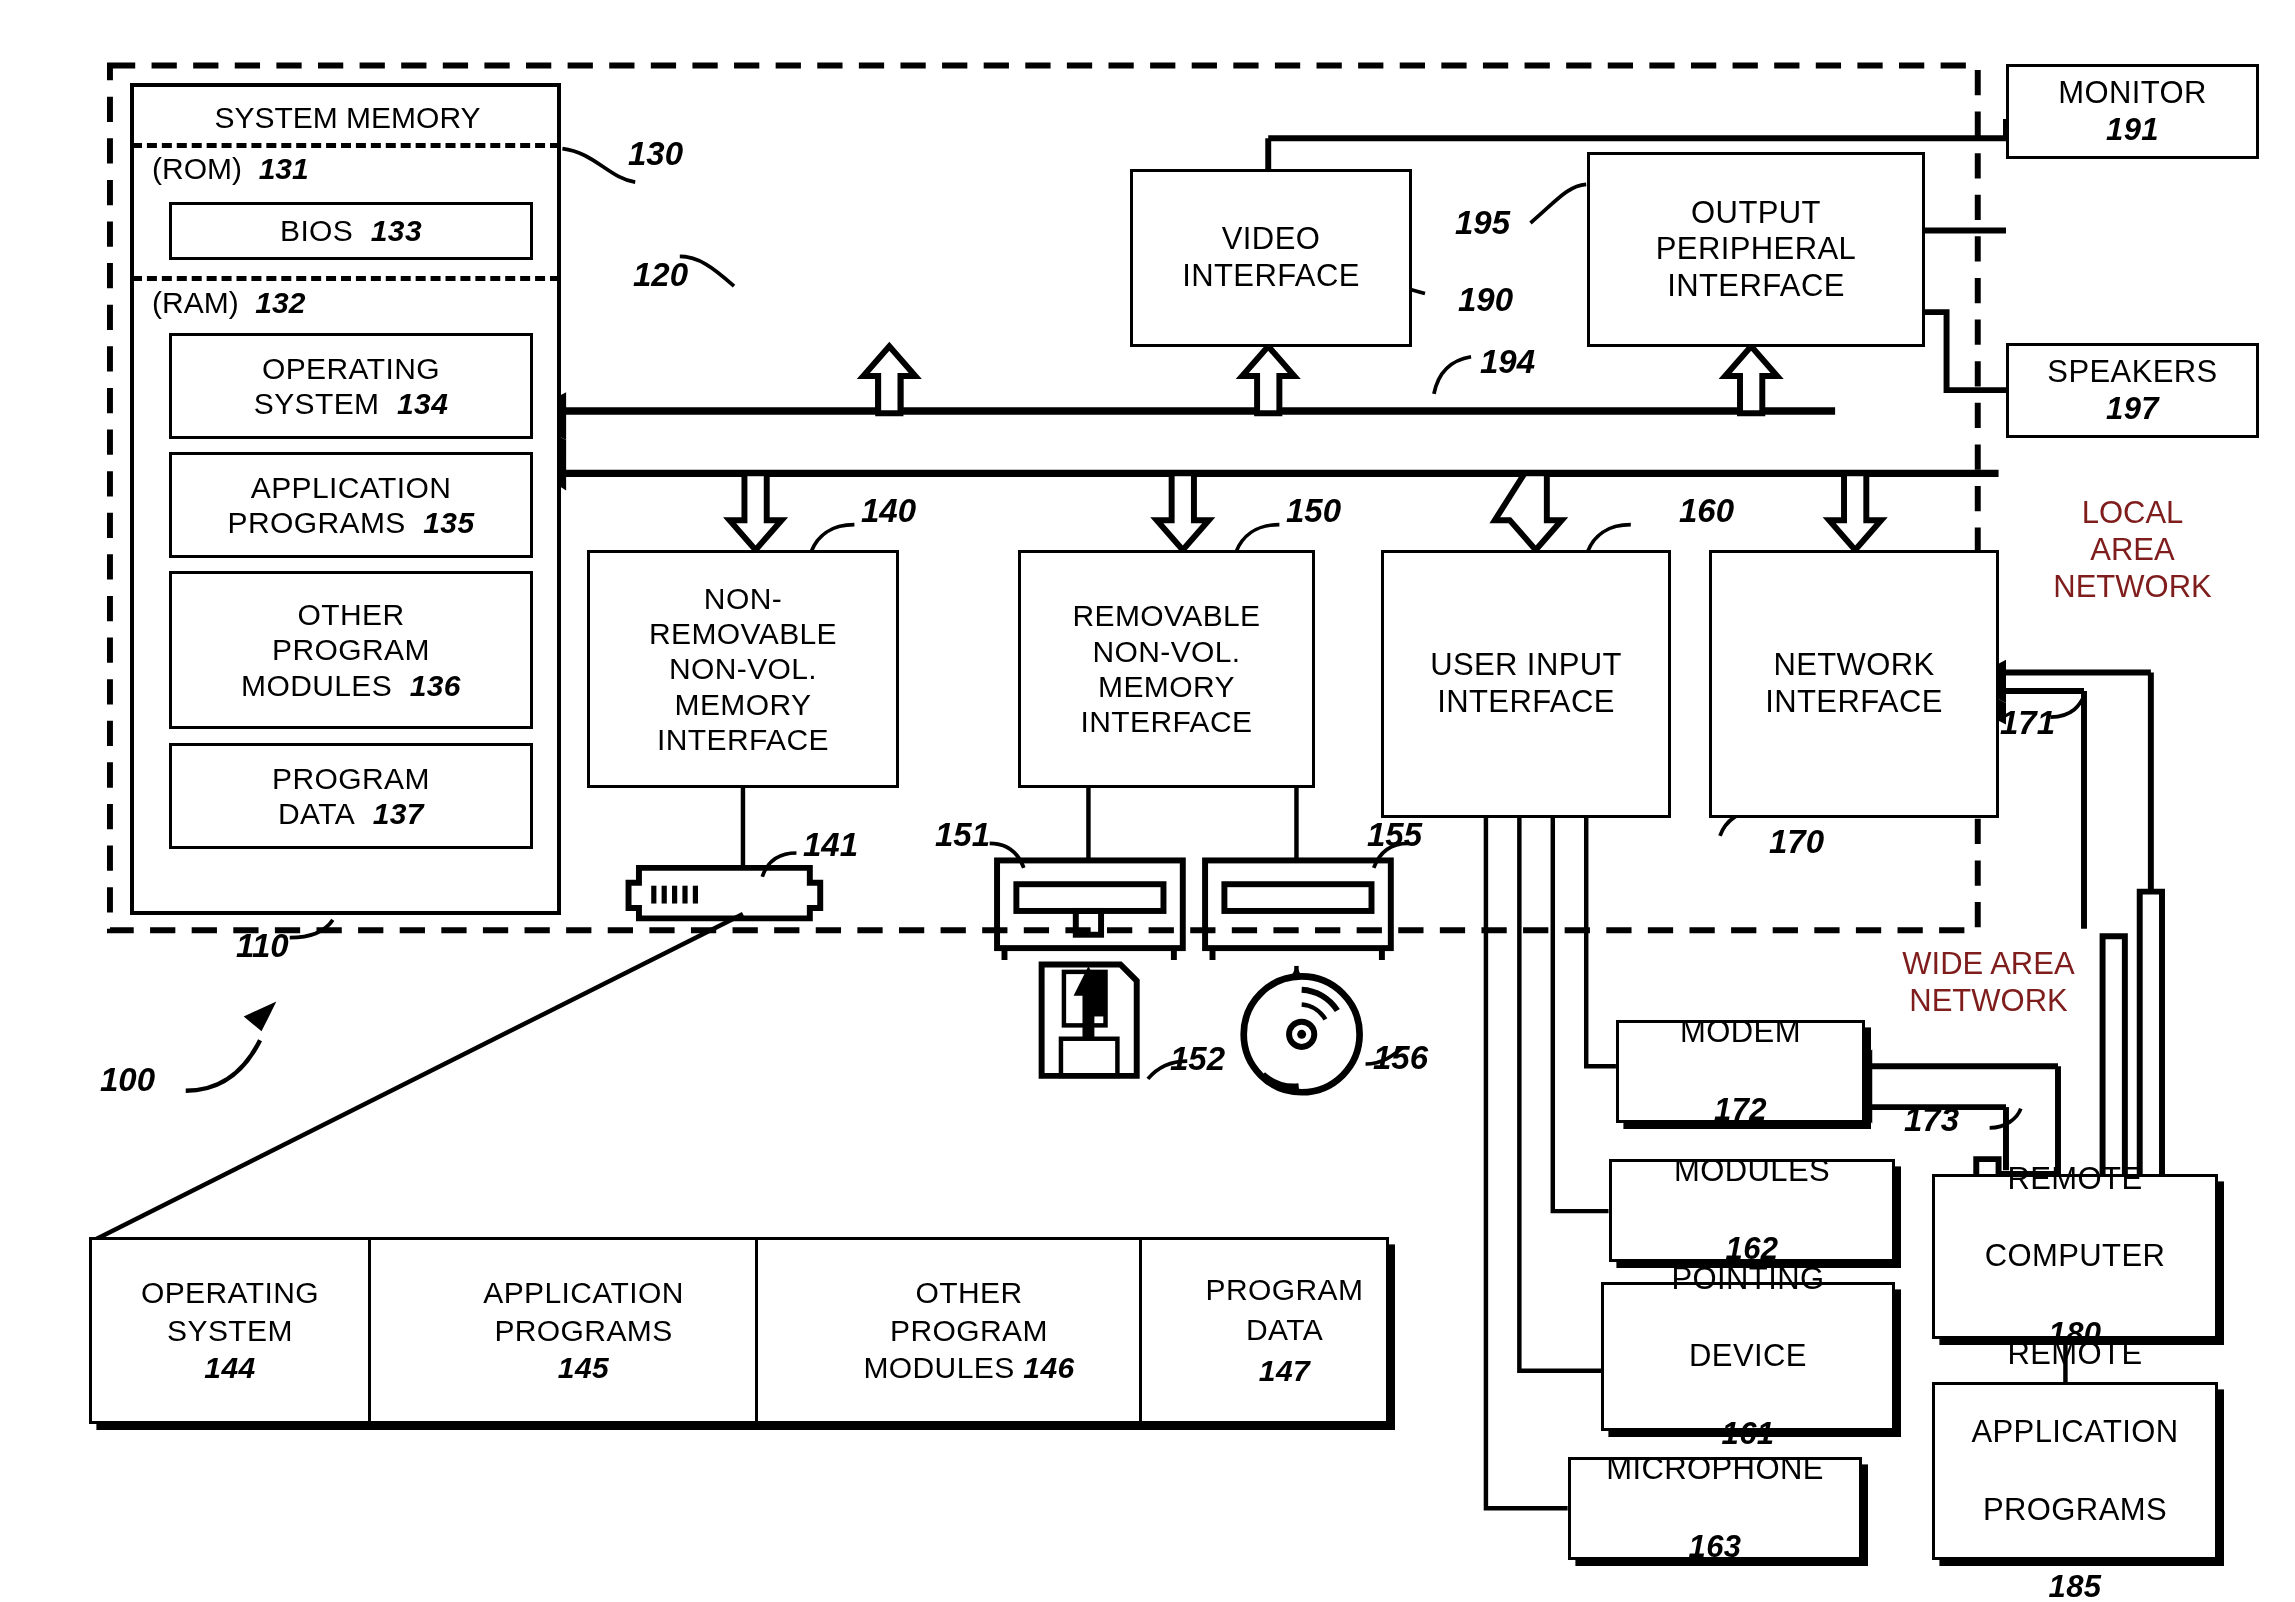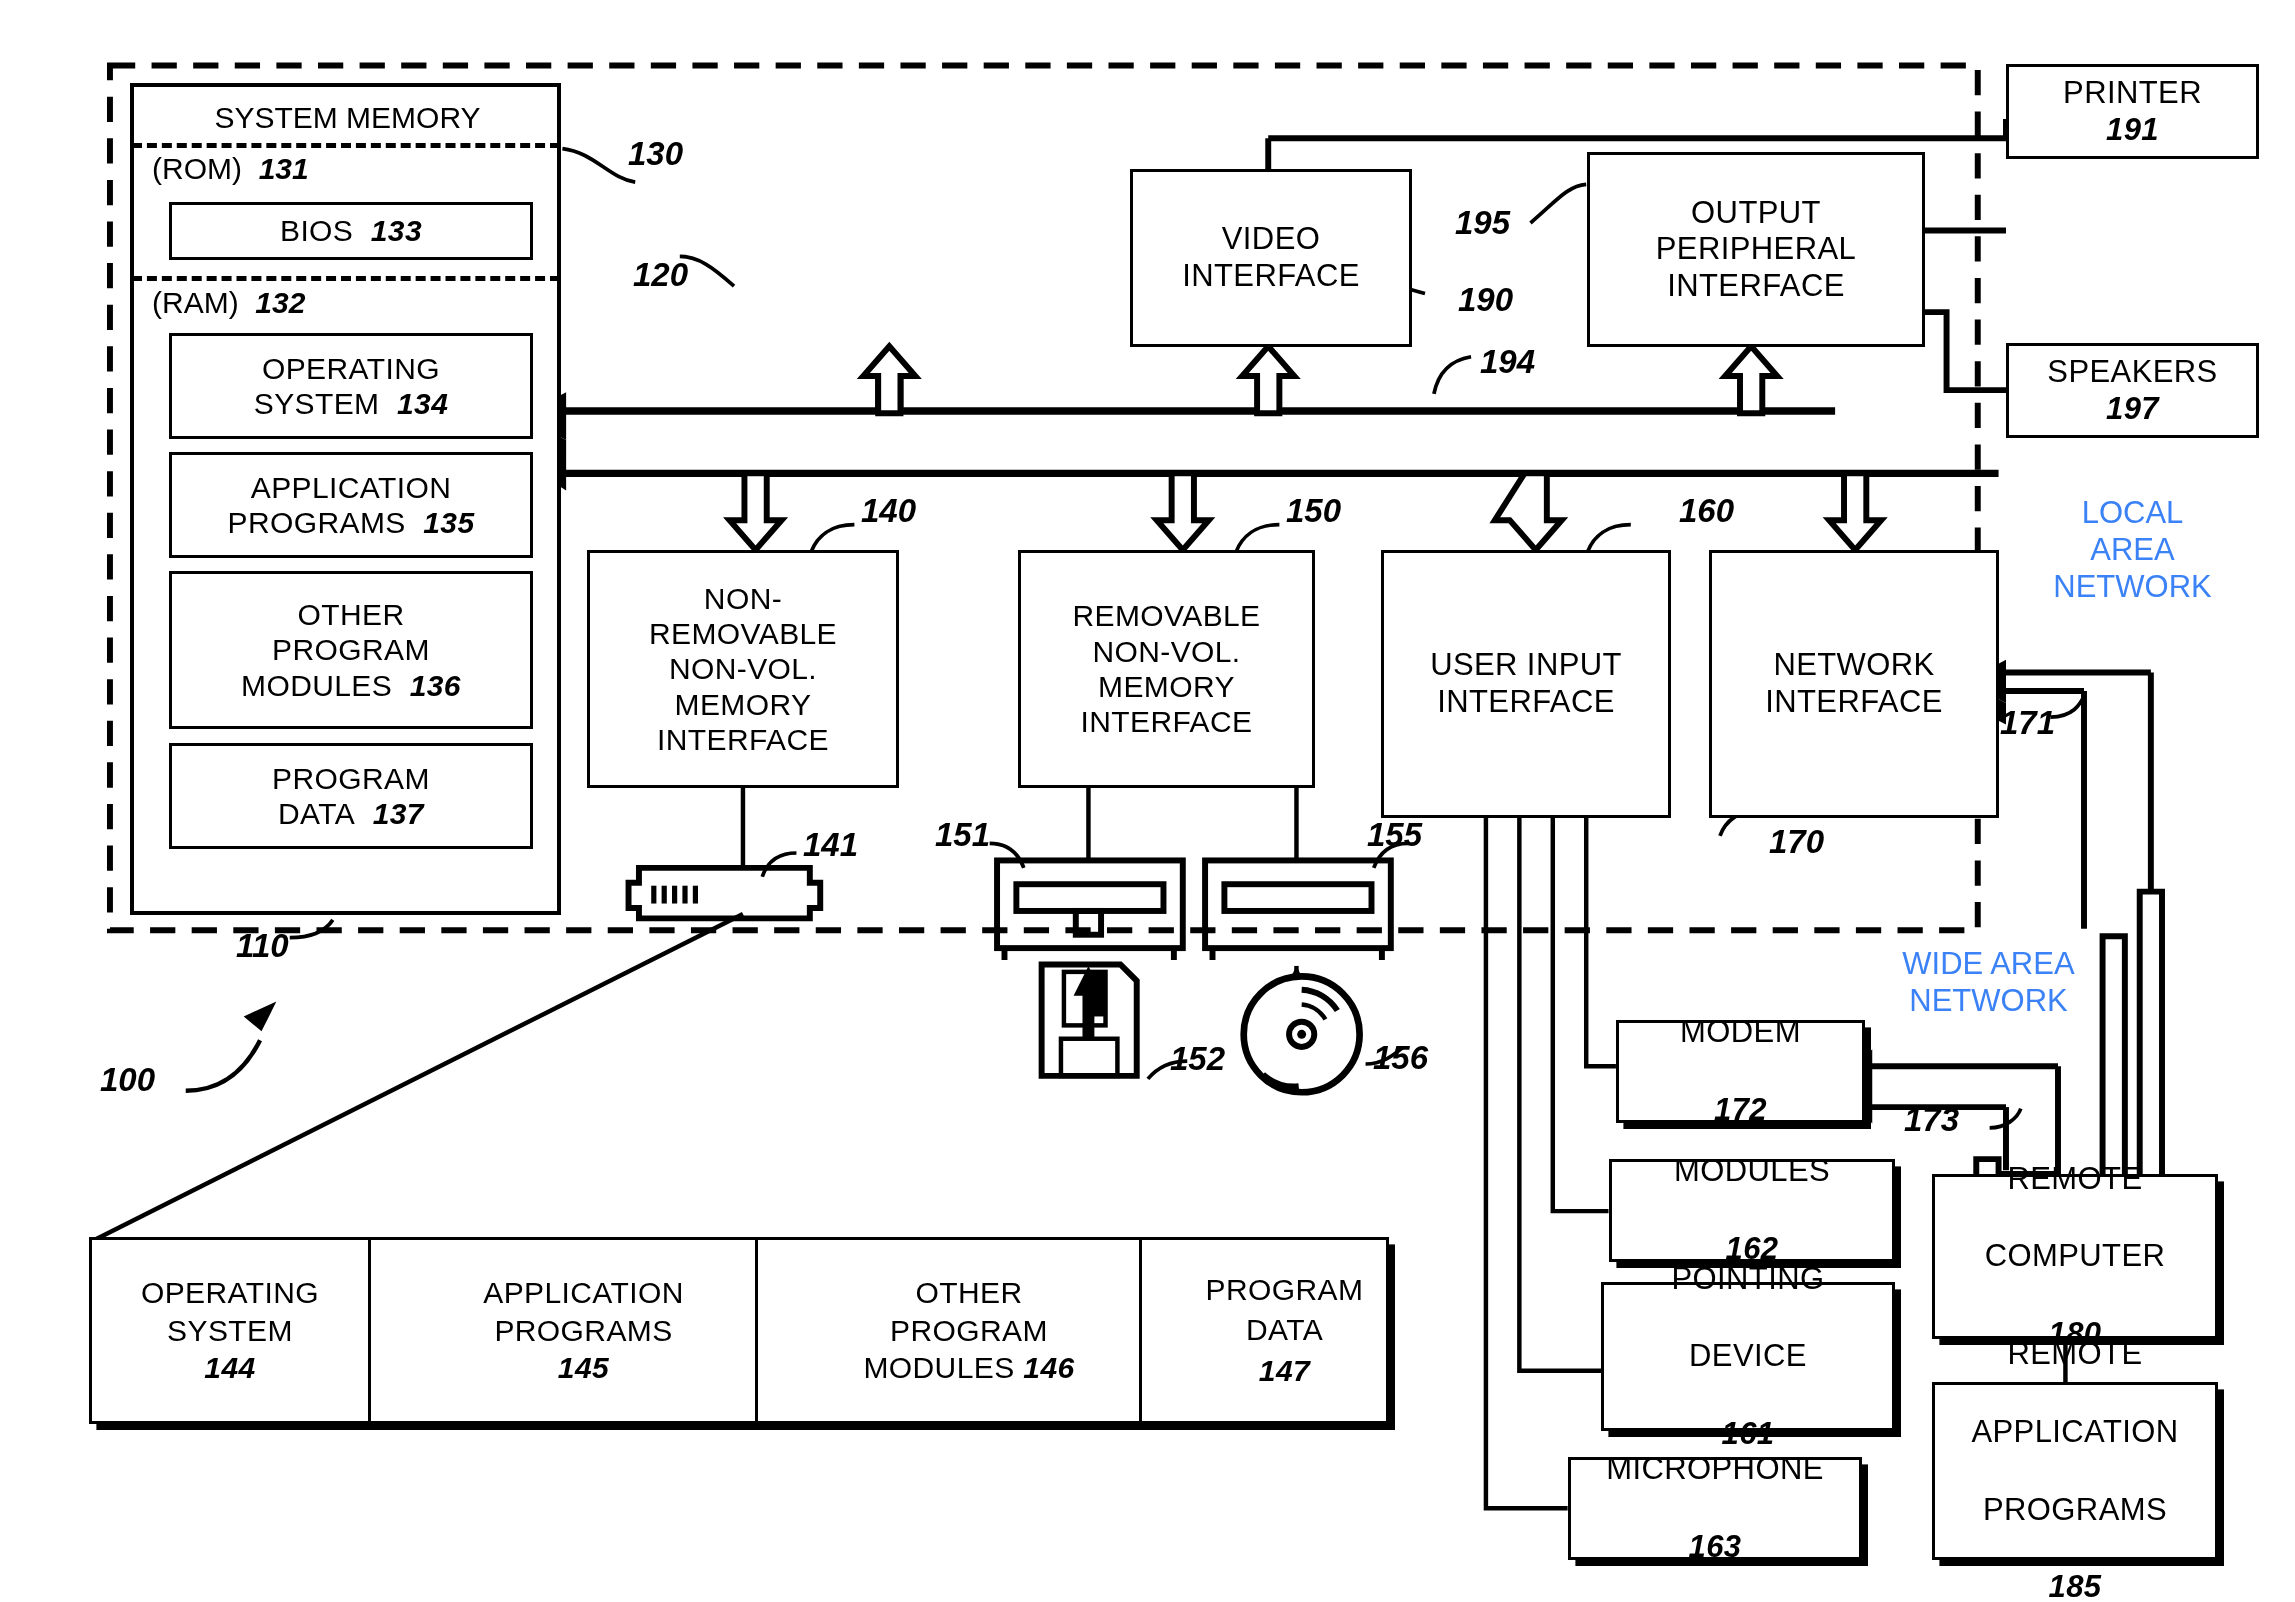--- a/index.html
+++ b/index.html
@@ -5,21 +5,21 @@
 <style>
   html,body{margin:0;padding:0;background:#fff;}
   body{font-family:"Liberation Sans", sans-serif;}
   #stage{position:relative;width:2295px;height:1602px;background:#fff;overflow:hidden;}
   svg#wires{position:absolute;left:0;top:0;width:2295px;height:1602px;pointer-events:none;}
   .box{position:absolute;box-sizing:border-box;border:3.7px solid #000;background:#fff;
        display:flex;flex-direction:column;align-items:center;justify-content:center;
        text-align:center;color:#000;line-height:1.18;letter-spacing:0.4px;}
   .num{font-style:italic;font-weight:bold;}
   .reflabel{position:absolute;font-style:italic;font-weight:bold;color:#000;white-space:nowrap;}
-  .plaintext{position:absolute;color:#3b82f6;text-align:center;line-height:1.2;white-space:pre-line;}
+  .plaintext{position:absolute;color:#7f1d1d;text-align:center;line-height:1.2;white-space:pre-line;}
   .shadow{box-shadow:6.7px 6.7px 0 -0.7px #000;gap:41px;}
 </style>
 </head>
 <body>
 
 <div id="stage">
 
   <svg id="wires" viewBox="0 0 3089 2156">
     <defs>
       <style>
@@ -218,21 +218,21 @@
     <span>INTERFACE</span>
   </div>
 
   <div class="box" style="left:1587px;top:152px;width:338px;height:195px;font-size:31px;">
     <span>OUTPUT</span>
     <span>PERIPHERAL</span>
     <span>INTERFACE</span>
   </div>
 
   <div class="box" style="left:2006px;top:64px;width:253px;height:95px;font-size:31px;">
-    <span>PRINTER</span>
+    <span>MONITOR</span>
     <span class="num">191</span>
   </div>
   <div class="box" style="left:2006px;top:343px;width:253px;height:95px;font-size:31px;">
     <span>SPEAKERS</span>
     <span class="num">197</span>
   </div>
 
   <div class="plaintext" style="left:2006px;top:494px;width:253px;font-size:31px;">LOCAL
 AREA
 NETWORK</div>

